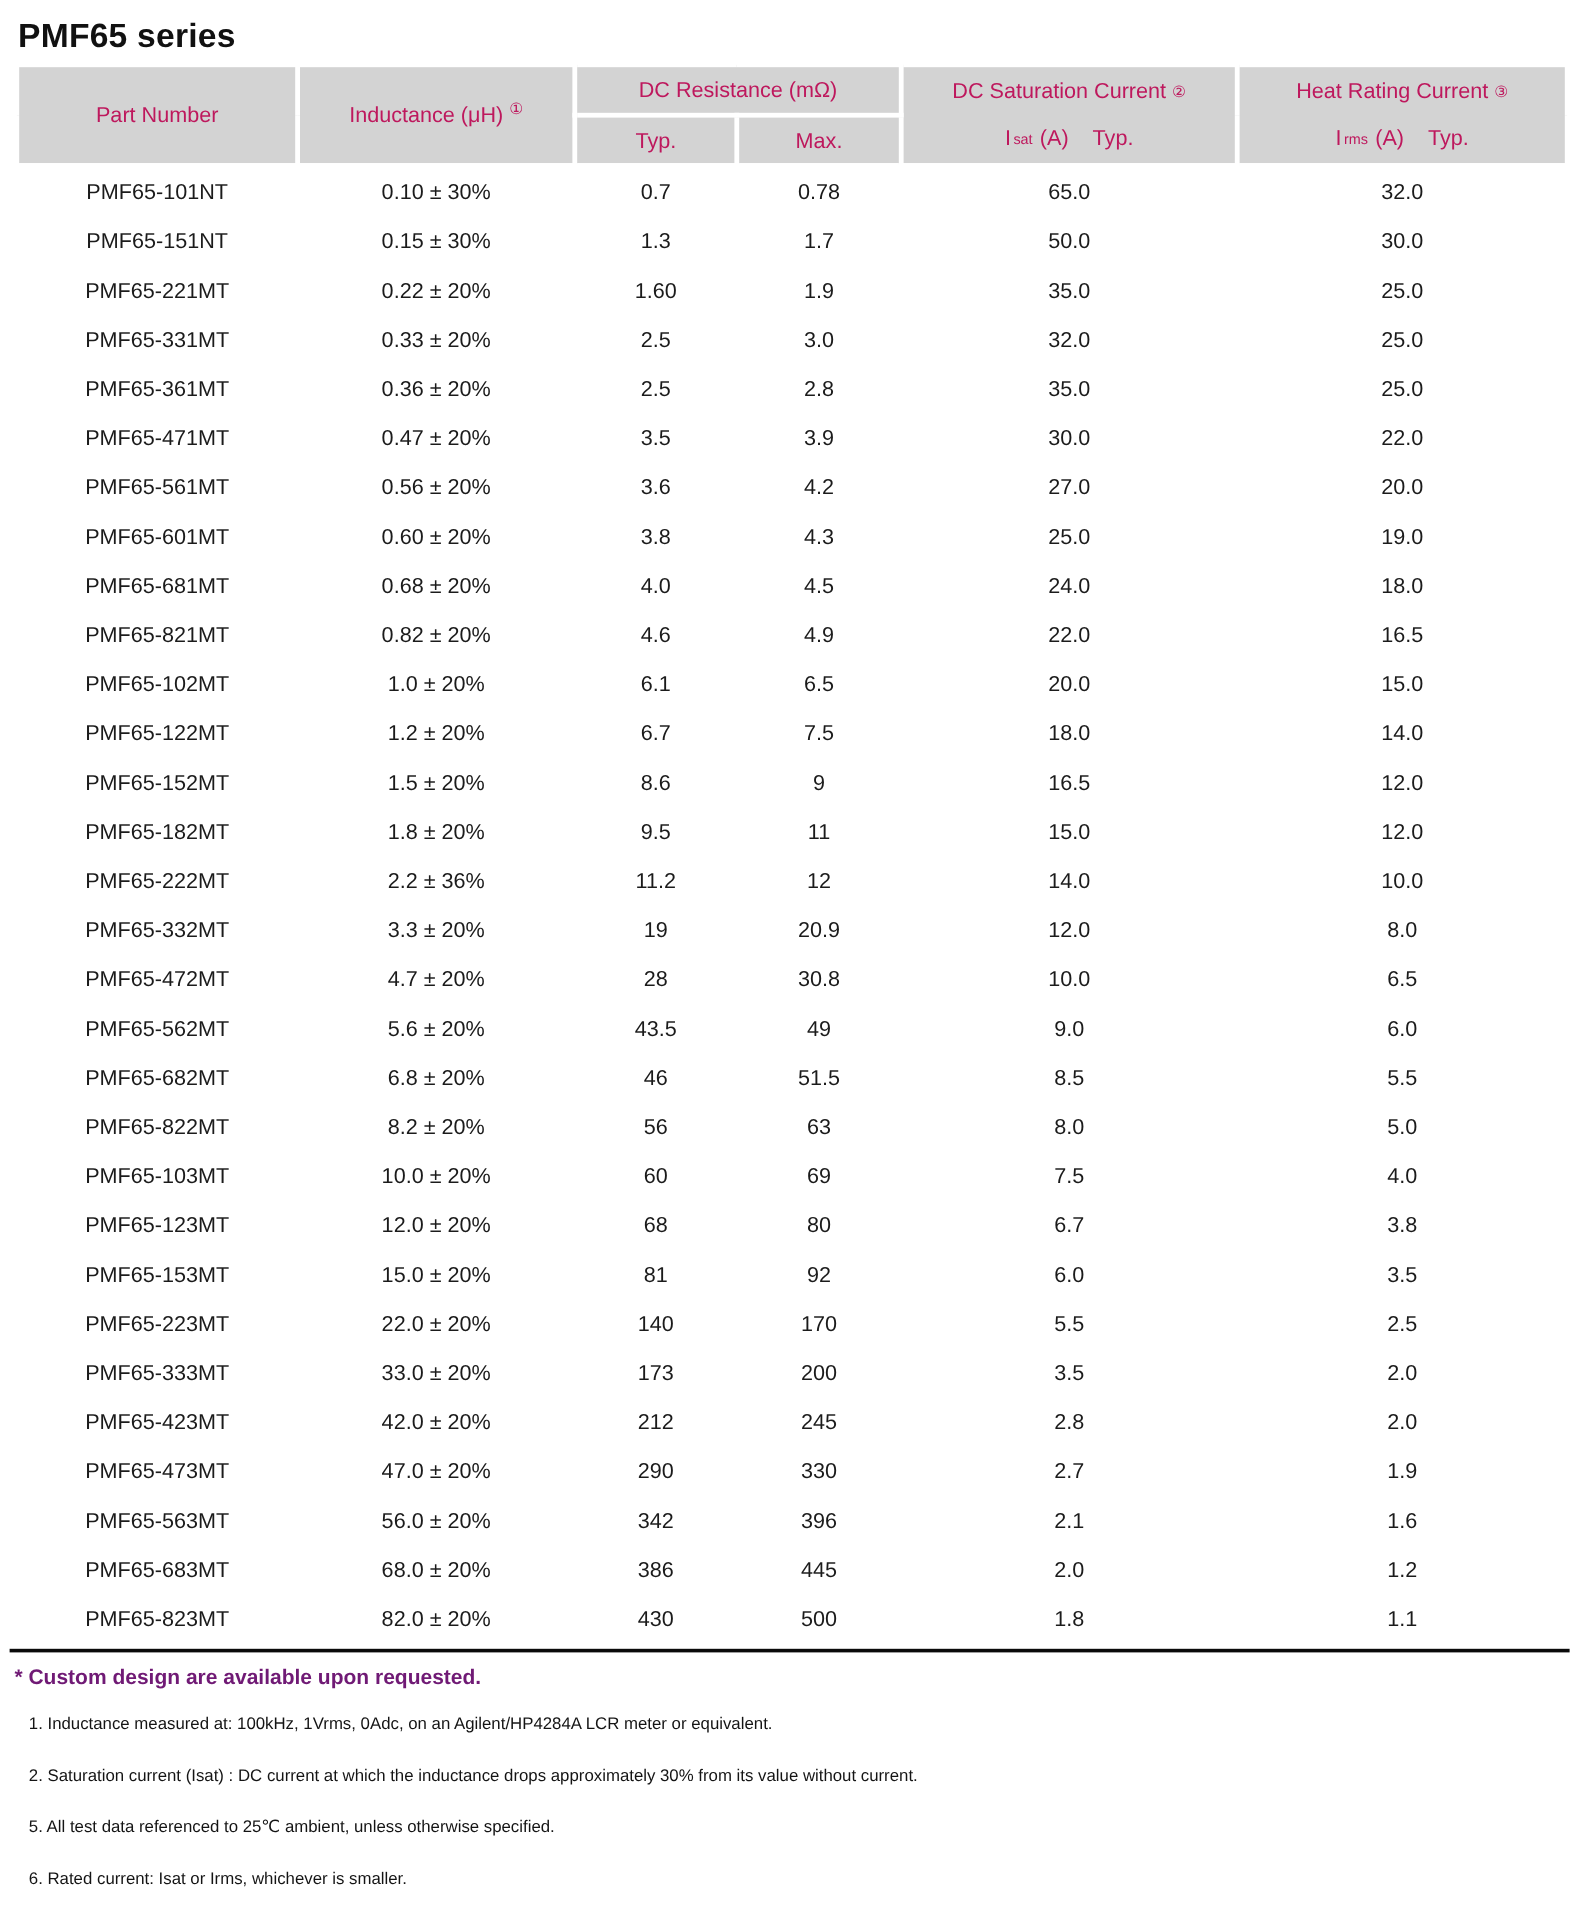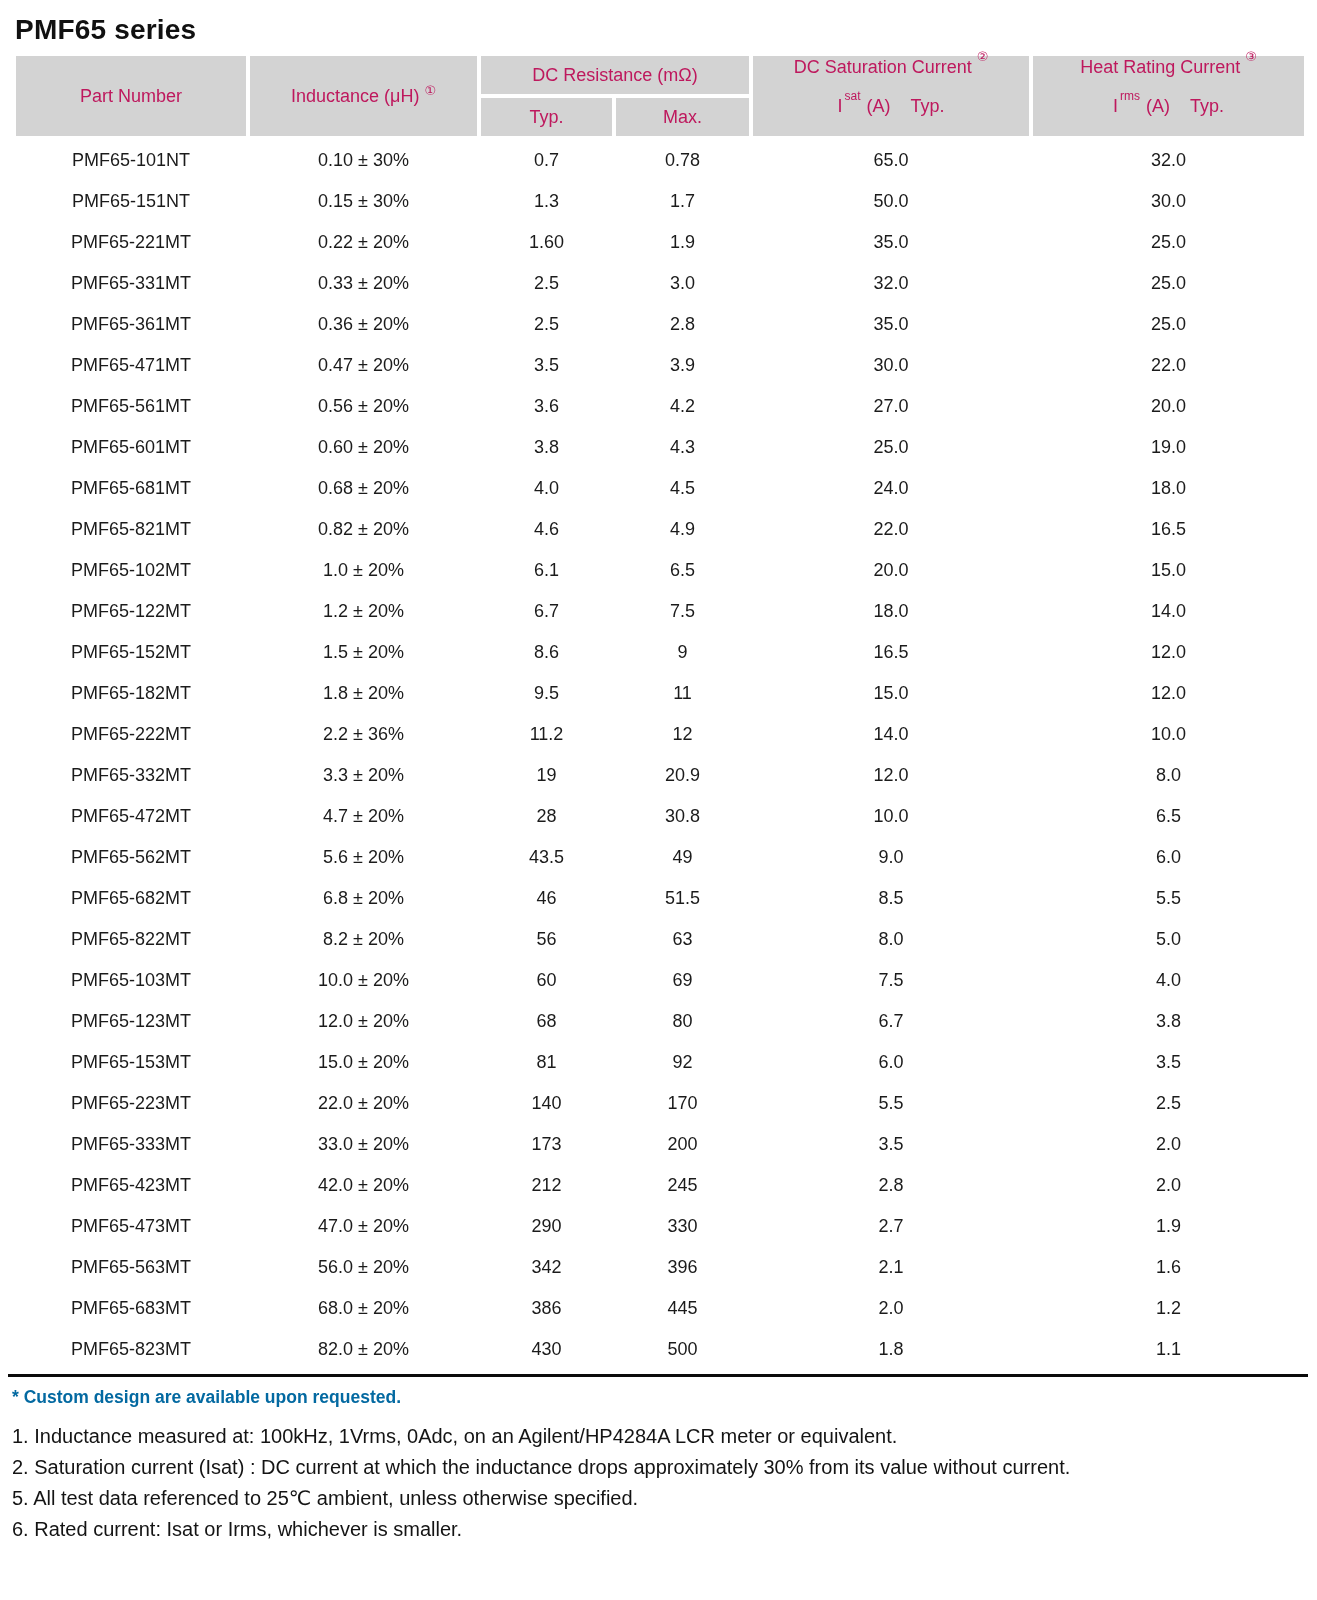--- a/index.html
+++ b/index.html
@@ -34,20 +34,21 @@
     border: 4px solid #ffffff;
     padding: 0;
     text-align: center;
     vertical-align: middle;
   }
   thead tr { height: 42px; }
   thead .two-line { padding: 0; }
   .h-line {
     height: 39px;
     display: flex;
+    align-items: center;
     justify-content: center;
   }
   sup.fn-ref {
     font-size: 13px;
     vertical-align: super;
     margin-left: 5px;
     line-height: 0;
   }
   sub.unit-sub {
     font-size: 12px;
@@ -71,28 +72,28 @@
   .rule {
     height: 3px;
     background: #0a0a0a;
     width: 1300px;
     margin: 4px 0 0 8px;
   }
 
   .star-note {
     font-size: 17.5px;
     font-weight: bold;
-    color: #0369a1;
+    color: #701a75;
     margin: 10px 0 0 12px;
   }
   .footnotes { margin: 13px 0 0 12px; }
   .footnotes p {
-    font-size: 20px;
+    font-size: 14px;
     line-height: 31px;
-    margin: 0;
+    margin: 12px;
     color: #141414;
   }
 </style>
 </head>
 <body>
 
 <div class="page">
 
   <h1 class="title">PMF65 series</h1>
 

